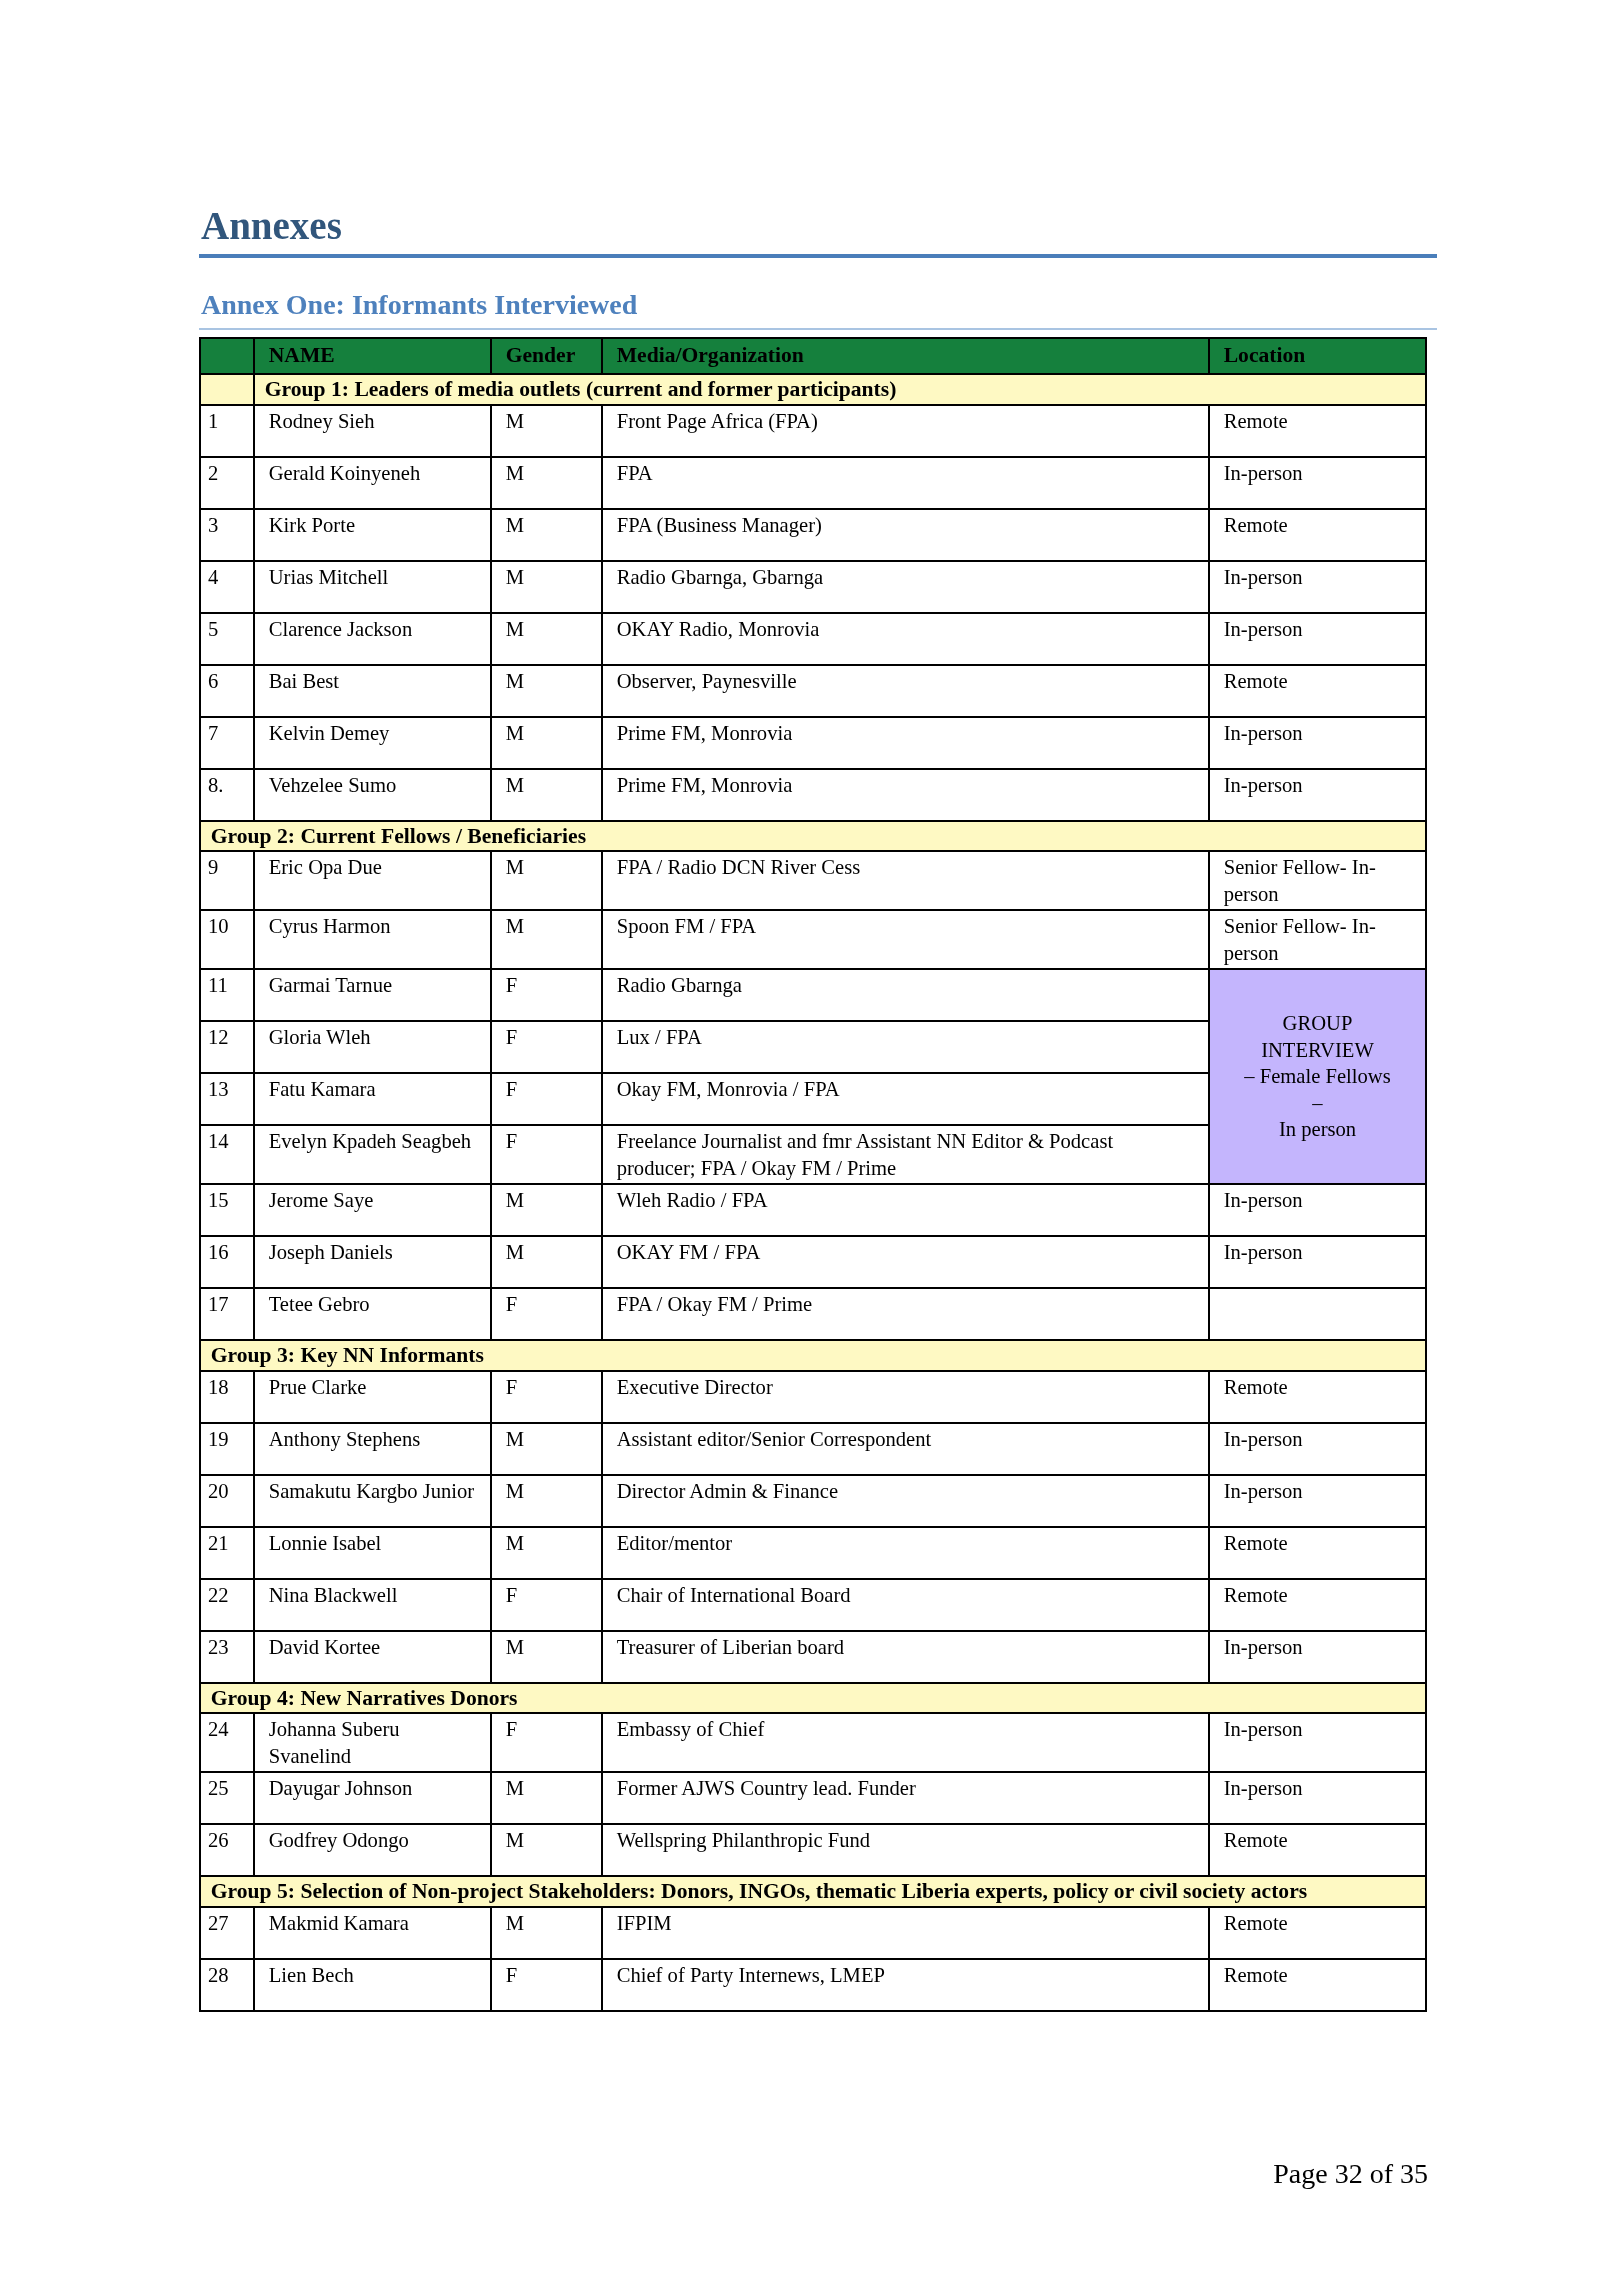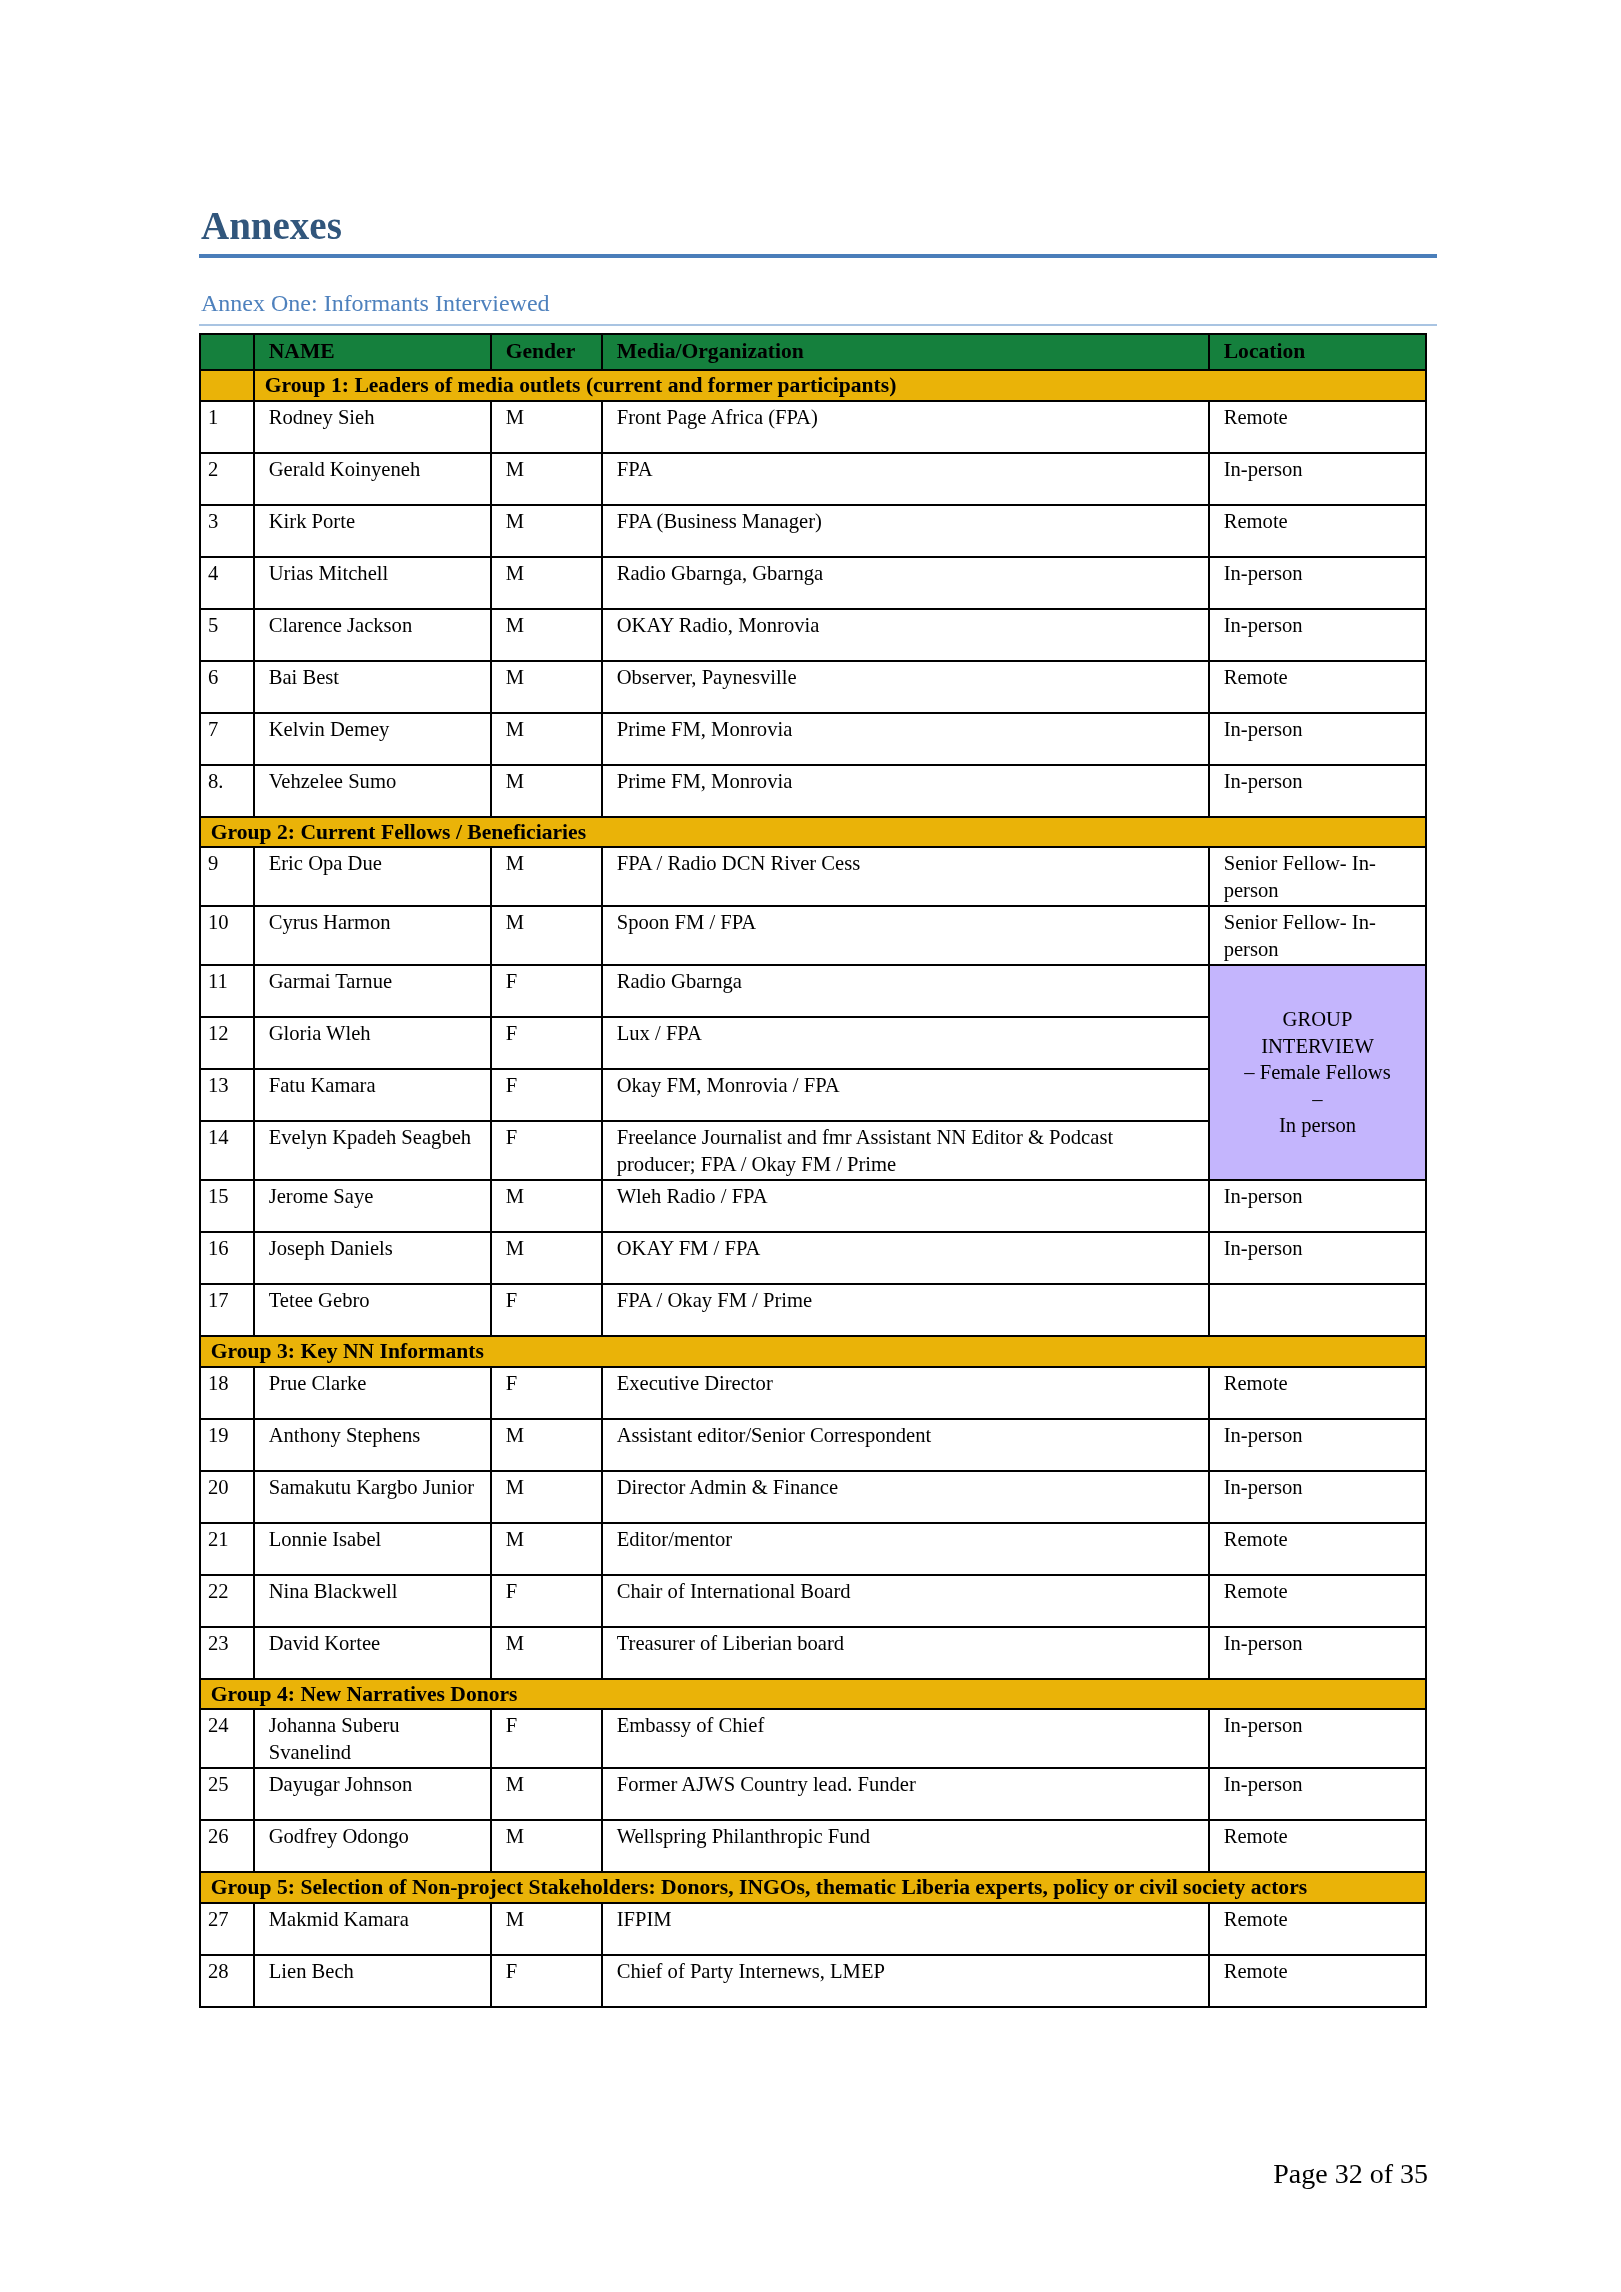--- a/index.html
+++ b/index.html
@@ -8,34 +8,34 @@
     font-family:"Liberation Serif","DejaVu Serif",serif; color:#000;
   }
   .content { position:absolute; left:199px; top:0; width:1238px; }
   h1.doc-title {
     margin:206px 0 0 0; padding:0 0 8.8px 2px; line-height:1;
     font-size:39px; font-weight:bold; color:#31567C;
     border-bottom:4.9px solid #4A7EBA;
   }
   h2.section-title {
     margin:0; padding:33px 0 8.8px 2px; line-height:1;
-    font-size:24px; font-weight:normal; color:#4E81BD;
+    font-size:28px; font-weight:bold; color:#4E81BD;
     border-bottom:2.9px solid #A9C4E2;
   }
   table.informants {
     border-collapse:collapse; table-layout:fixed; width:1225px;
     margin-top:7.8px; border:2.9px solid #000;
   }
   th, td {
     border:2px solid #000; border-top-width:2.9px; border-bottom-width:2.9px;
     font-size:20.6px; line-height:26.5px; padding:2px 13.7px;
     vertical-align:top; text-align:left; overflow:hidden; word-wrap:break-word;
   }
   thead th { background:#15803d; font-weight:bold; font-size:21.6px; height:28px; padding:2.9px 13.7px; }
-  tr.group-row td { background:#eab308; font-weight:bold; font-size:21.6px; padding:1px 9.8px; height:26.5px; }
+  tr.group-row td { background:#fef9c3; font-weight:bold; font-size:21.6px; padding:1px 9.8px; height:26.5px; }
   tr.data-row { height:52px; }
   td.num-cell { padding-left:6.9px; padding-right:3.9px; }
   td.merged-location-cell {
     background:#c4b5fd; vertical-align:middle; text-align:center;
     white-space:pre-line; font-weight:normal;
   }
   .page-footer {
     position:absolute; top:2156px; right:193px;
     font-size:28px; line-height:1.3; color:#000;
   }

